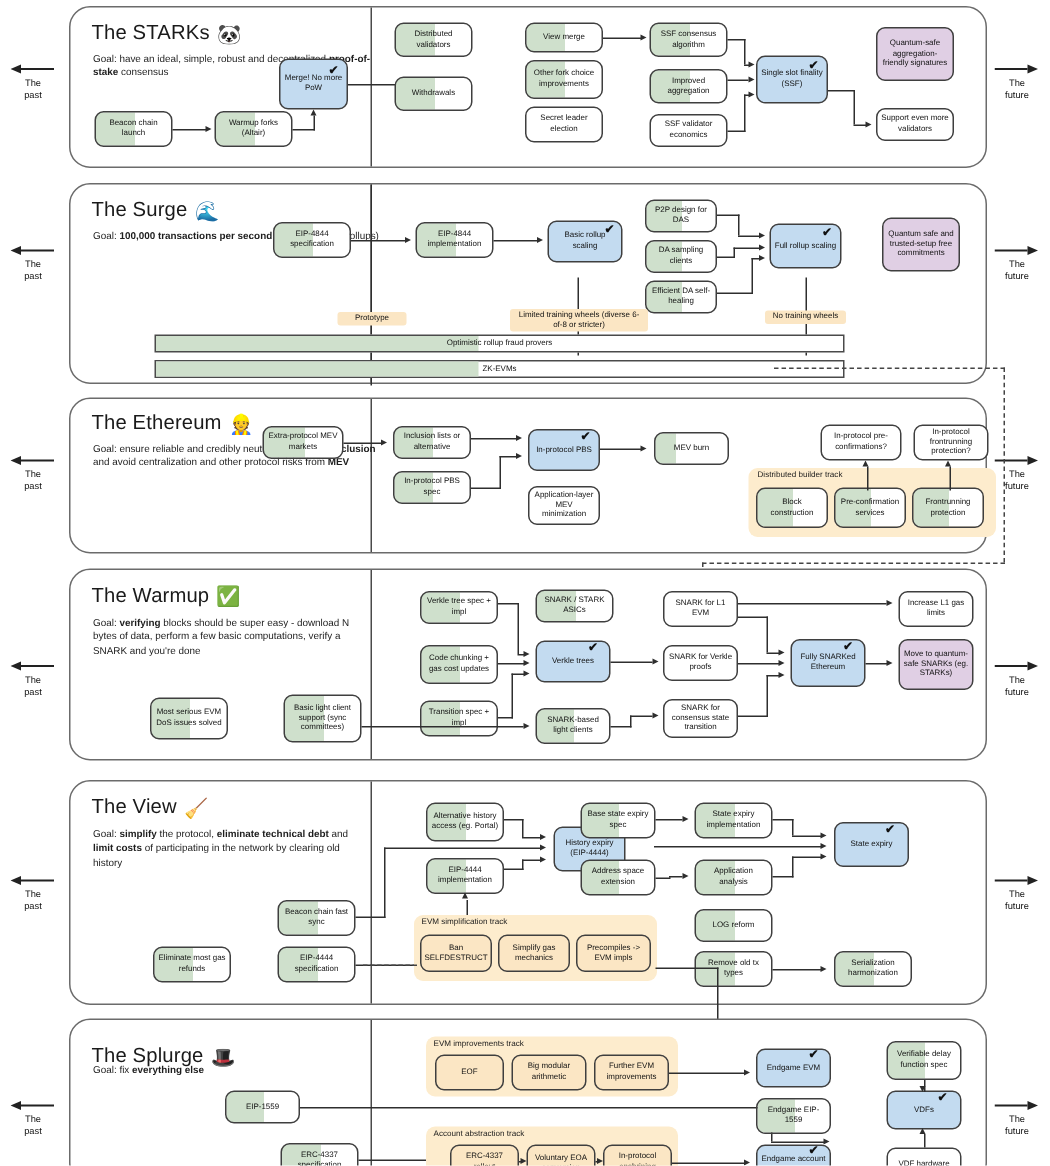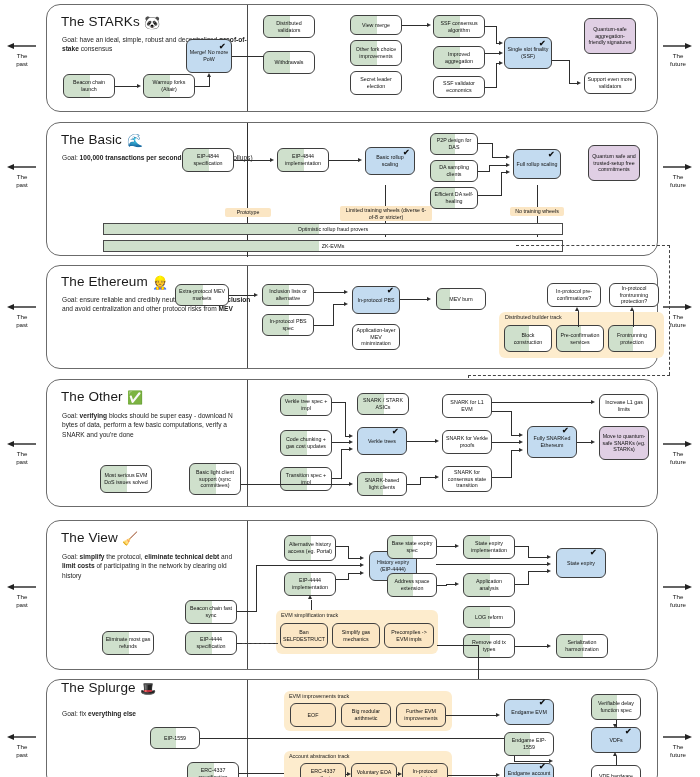--- a/index.html
+++ b/index.html
@@ -361,21 +361,21 @@
 
     <div class="box p" style="left:537px;top:13px;width:52px;height:36px;">
         <span>Quantum-safe aggregation-friendly signatures</span>
       </div>
   </div>
 
   <div class="section" style="top:122px;height:134px;">
     <div class="divider" style="left:200px;"></div>
 
     <div class="sec-title" style="left:14px;top:9px;">
-      <span>The Basic</span><span class="sec-emoji">🌊</span>
+      <span>The Surge</span><span class="sec-emoji">🌊</span>
     </div>
     <div class="sec-goal" style="left:15px;top:30px;">
       Goal: <b>100,000 transactions per second</b> and beyond (on rollups)
     </div>
 
     <div class="box g" style="left:135px;top:25px;width:52px;height:24px;">
         <span>EIP-4844 specification</span>
       </div>
     <div class="box g" style="left:230px;top:25px;width:52px;height:24px;">
         <span>EIP-4844 implementation</span>
@@ -515,21 +515,21 @@
     <div class="ln v" style="left:531px;top:45px;height:16px;"></div>
     <div class="arw-up" style="left:528.4px;top:41px;"></div>
     <div class="ln v" style="left:586px;top:45px;height:16px;"></div>
     <div class="arw-up" style="left:583.4px;top:41px;"></div>
   </div>
 
   <div class="section" style="top:379px;height:128px;">
     <div class="divider" style="left:200px;"></div>
 
     <div class="sec-title" style="left:14px;top:9px;">
-      <span>The Other</span><span class="sec-emoji">✅</span>
+      <span>The Warmup</span><span class="sec-emoji">✅</span>
     </div>
     <div class="sec-goal" style="left:15px;top:31px;width:185px;">
       Goal: <b>verifying</b> blocks should be super easy - download N bytes of data, perform a few basic computations, verify a SNARK and you're done
     </div>
 
     <div class="box g" style="left:53px;top:85px;width:52px;height:28px;">
         <span>Most serious EVM DoS issues solved</span>
       </div>
     <div class="box g" style="left:142px;top:83px;width:52px;height:32px;">
         <span>Basic light client support (sync committees)</span>
@@ -730,21 +730,21 @@
   </div>
 
   <div class="ln h" style="left:437px;top:645px;width:42px;"></div>
   <div class="ln v" style="left:478px;top:645px;height:65px;"></div>
   <div class="ln h" style="left:478px;top:710px;width:26px;"></div>
   <div class="arw" style="left:503px;top:707.5px;"></div>
 
   <div class="section" style="top:679px;height:110px;">
     <div class="divider" style="left:200px;"></div>
 
-    <div class="sec-title" style="left:14px;top:0;">
+    <div class="sec-title" style="left:14px;top:16px;">
       <span>The Splurge</span><span class="sec-emoji">🎩</span>
     </div>
     <div class="sec-goal" style="left:15px;top:29px;">
       Goal: fix <b>everything else</b>
     </div>
 
     <div class="box g" style="left:103px;top:47px;width:50px;height:22px;">
         <span>EIP-1559</span>
       </div>
     <div class="box g" style="left:140px;top:82px;width:52px;height:24px;">

